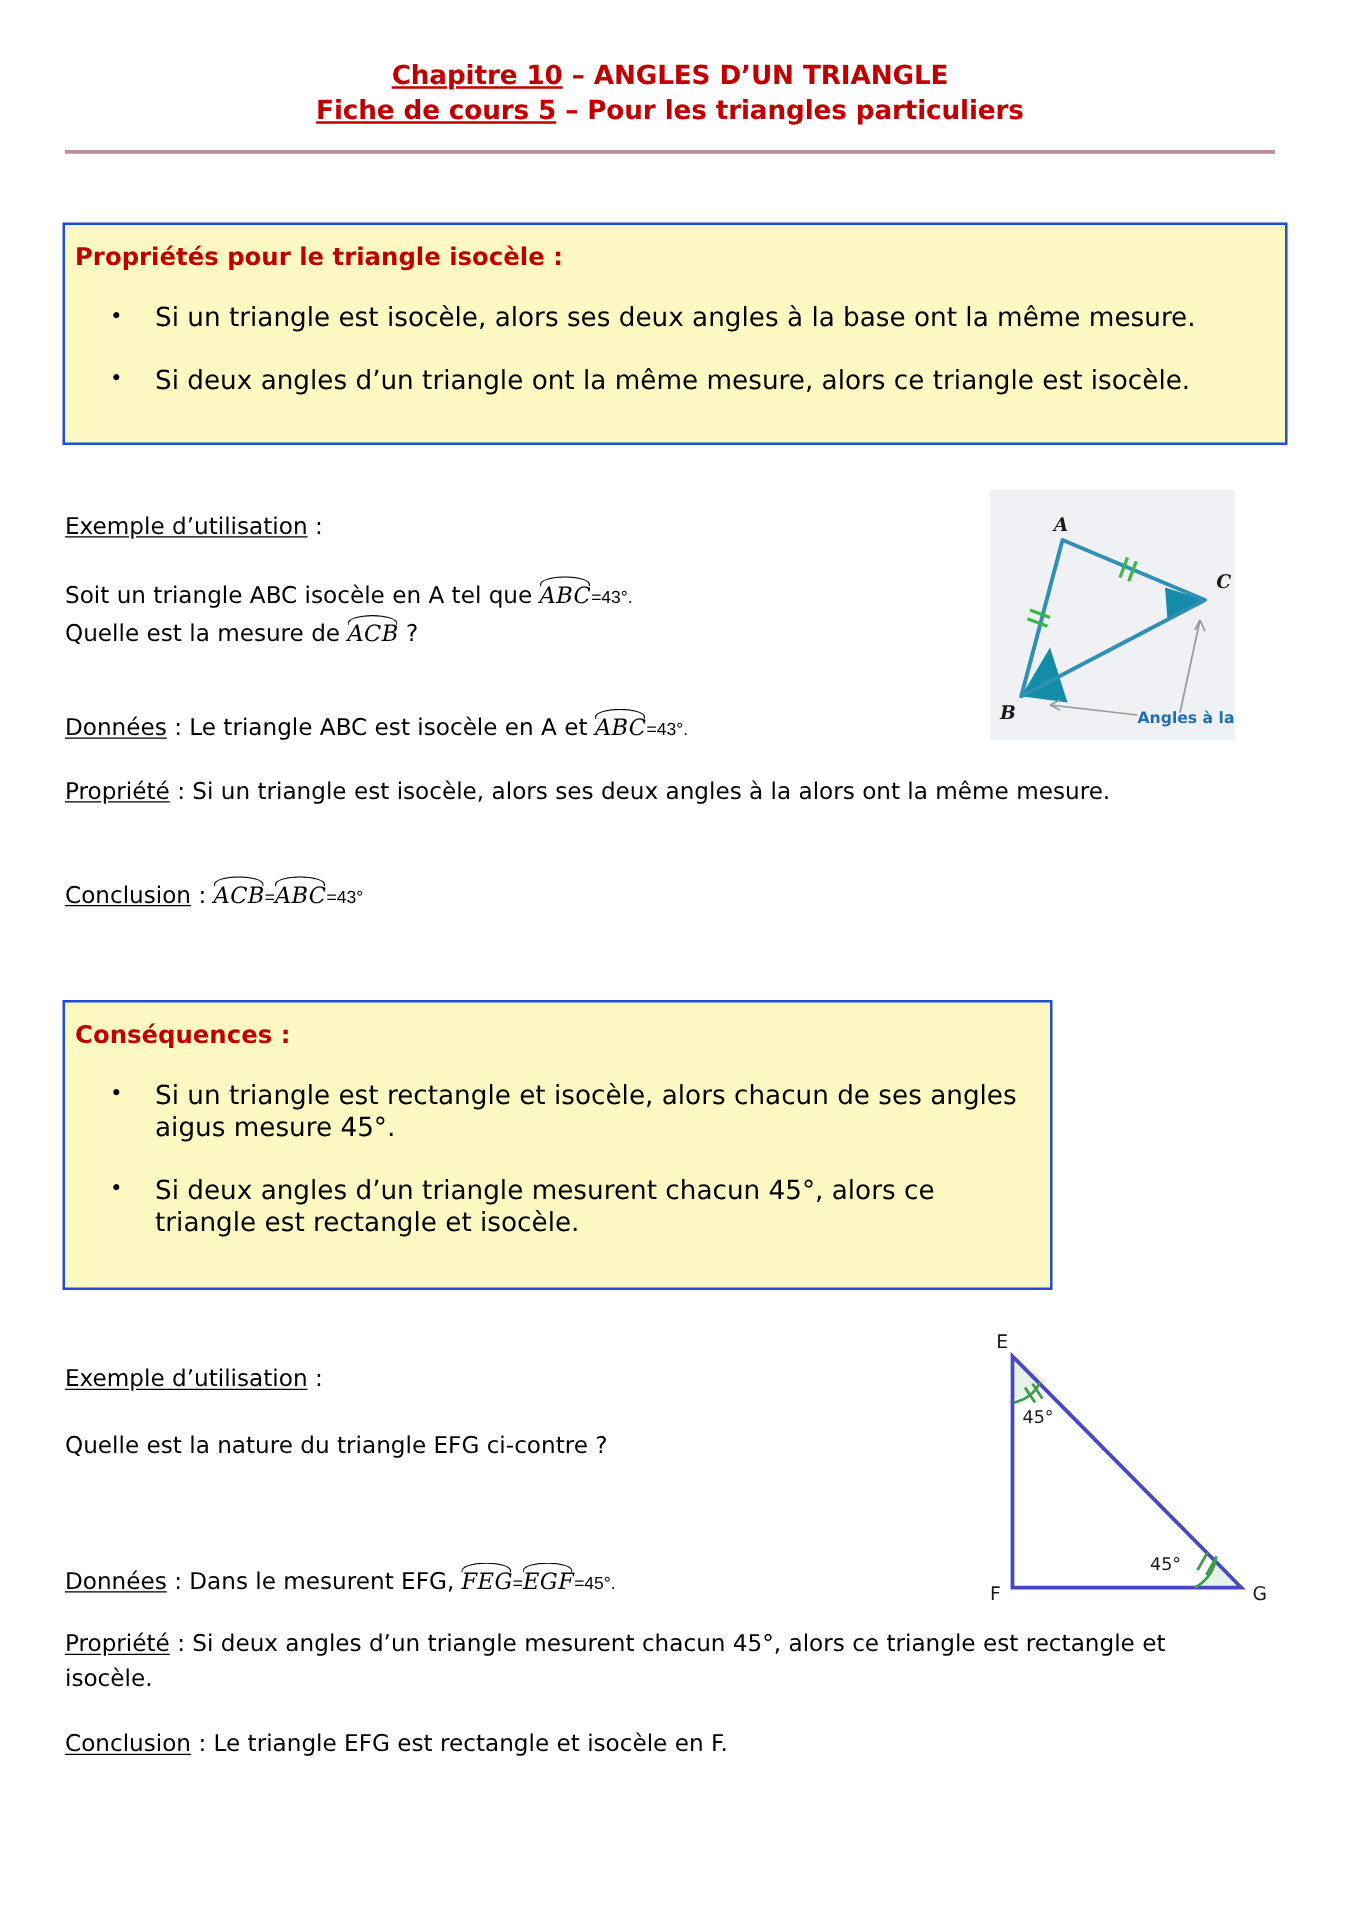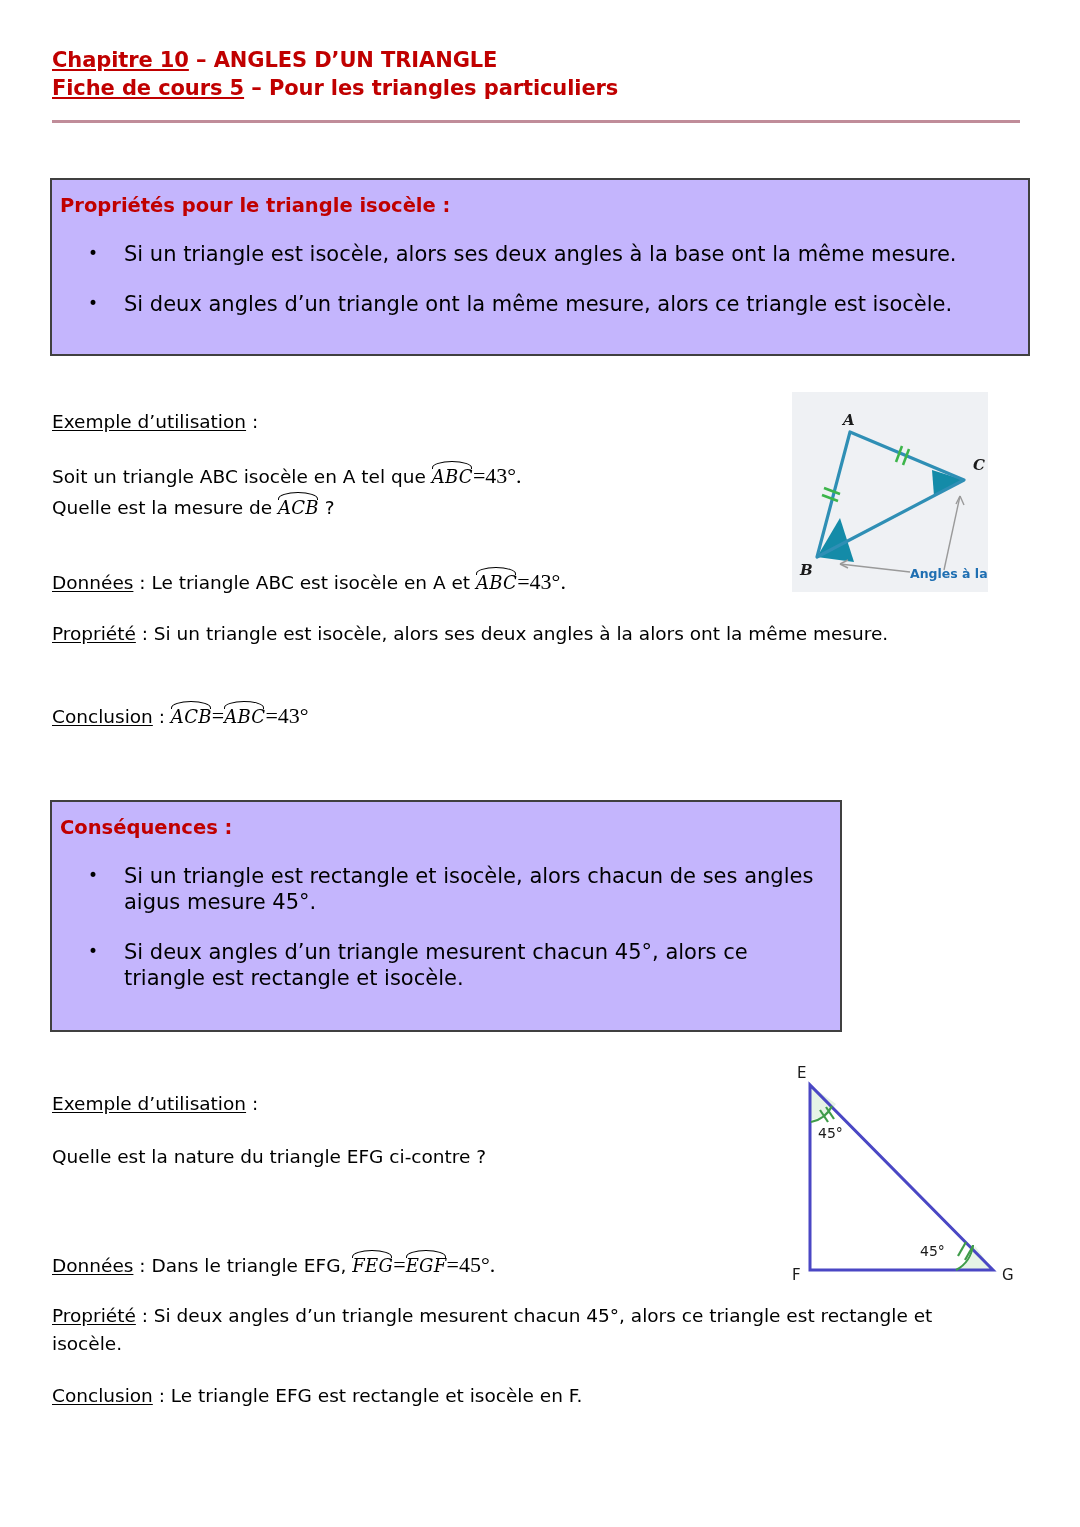--- a/index.html
+++ b/index.html
@@ -21,21 +21,21 @@
     width: 1080px;
     height: 1527px;
   }
 
   
   .header {
     position: absolute;
     left: 52px;
     top: 46px;
     width: 968px;
-    text-align: left;
+    text-align: center;
   }
   .title-line {
     color: #C00000;
     font-weight: bold;
     font-size: 21px;
     line-height: 28px;
     letter-spacing: -0.1px;
     white-space: nowrap;
   }
   .u { text-decoration: underline; text-underline-offset: 2px; }
@@ -45,22 +45,22 @@
     left: 52px;
     top: 120px;
     width: 968px;
     height: 3px;
     background: #C08C99;
   }
 
   
   .box {
     position: absolute;
-    border: 2px solid #404040;
-    background: #c4b5fd;
+    border: 2px solid #1d4ed8;
+    background: #fef9c3;
     box-sizing: border-box;
   }
   #box-isocele { left: 50px; top: 178px; width: 980px; height: 178px; }
   #box-consequences { left: 50px; top: 800px; width: 792px; height: 232px; }
 
   .box-title {
     color: #C00000;
     font-weight: bold;
     font-size: 19.5px;
     margin: 14px 0 0 8px;
@@ -111,23 +111,23 @@
     left: 0px;
     right: 1px;
     top: 1px;
     height: 7px;
     border-top: 1.6px solid #000;
     border-left: 1.6px solid #000;
     border-right: 1.6px solid #000;
     border-radius: 60% 60% 0 0 / 100% 100% 0 0;
   }
   .deg {
-    font-family: Liberation Serif, serif;
+    font-family: Liberation Sans, sans-serif;
     font-style: normal;
-    font-size: 22px;
+    font-size: 14px;
   }
 
   
   .figure {
     position: absolute;
   }
   #fig-abc {
     left: 792px;
     top: 392px;
     width: 196px;
@@ -233,21 +233,21 @@
     </ul>
   </div>
 
   <div class="para" style="left:52px; top:1090px;">
     <span class="label-u">Exemple d’utilisation</span><span> :</span>
   </div>
 
   <div class="para" style="left:52px; top:1143px; width:700px;">Quelle est la nature du triangle EFG ci-contre ?</div>
 
   <div class="para" style="left:52px; top:1249px; width:720px;">
-    <span class="label-u">Données</span><span> : Dans le triangle EFG,  </span><span class="ang">FEG</span><span class="deg">=</span><span class="ang">EGF</span><span class="deg">=45°.</span>
+    <span class="label-u">Données</span><span> : Dans le mesurent EFG,  </span><span class="ang">FEG</span><span class="deg">=</span><span class="ang">EGF</span><span class="deg">=45°.</span>
   </div>
 
   <div class="para" style="left:52px; top:1302px; width:930px;">
     <span class="label-u">Propriété</span><span> : Si deux angles d’un triangle mesurent chacun 45°, alors ce triangle est rectangle et isocèle.</span>
   </div>
 
   <div class="para" style="left:52px; top:1382px; width:900px;">
     <span class="label-u">Conclusion</span><span> : Le triangle EFG est rectangle et isocèle en F.</span>
   </div>
 

